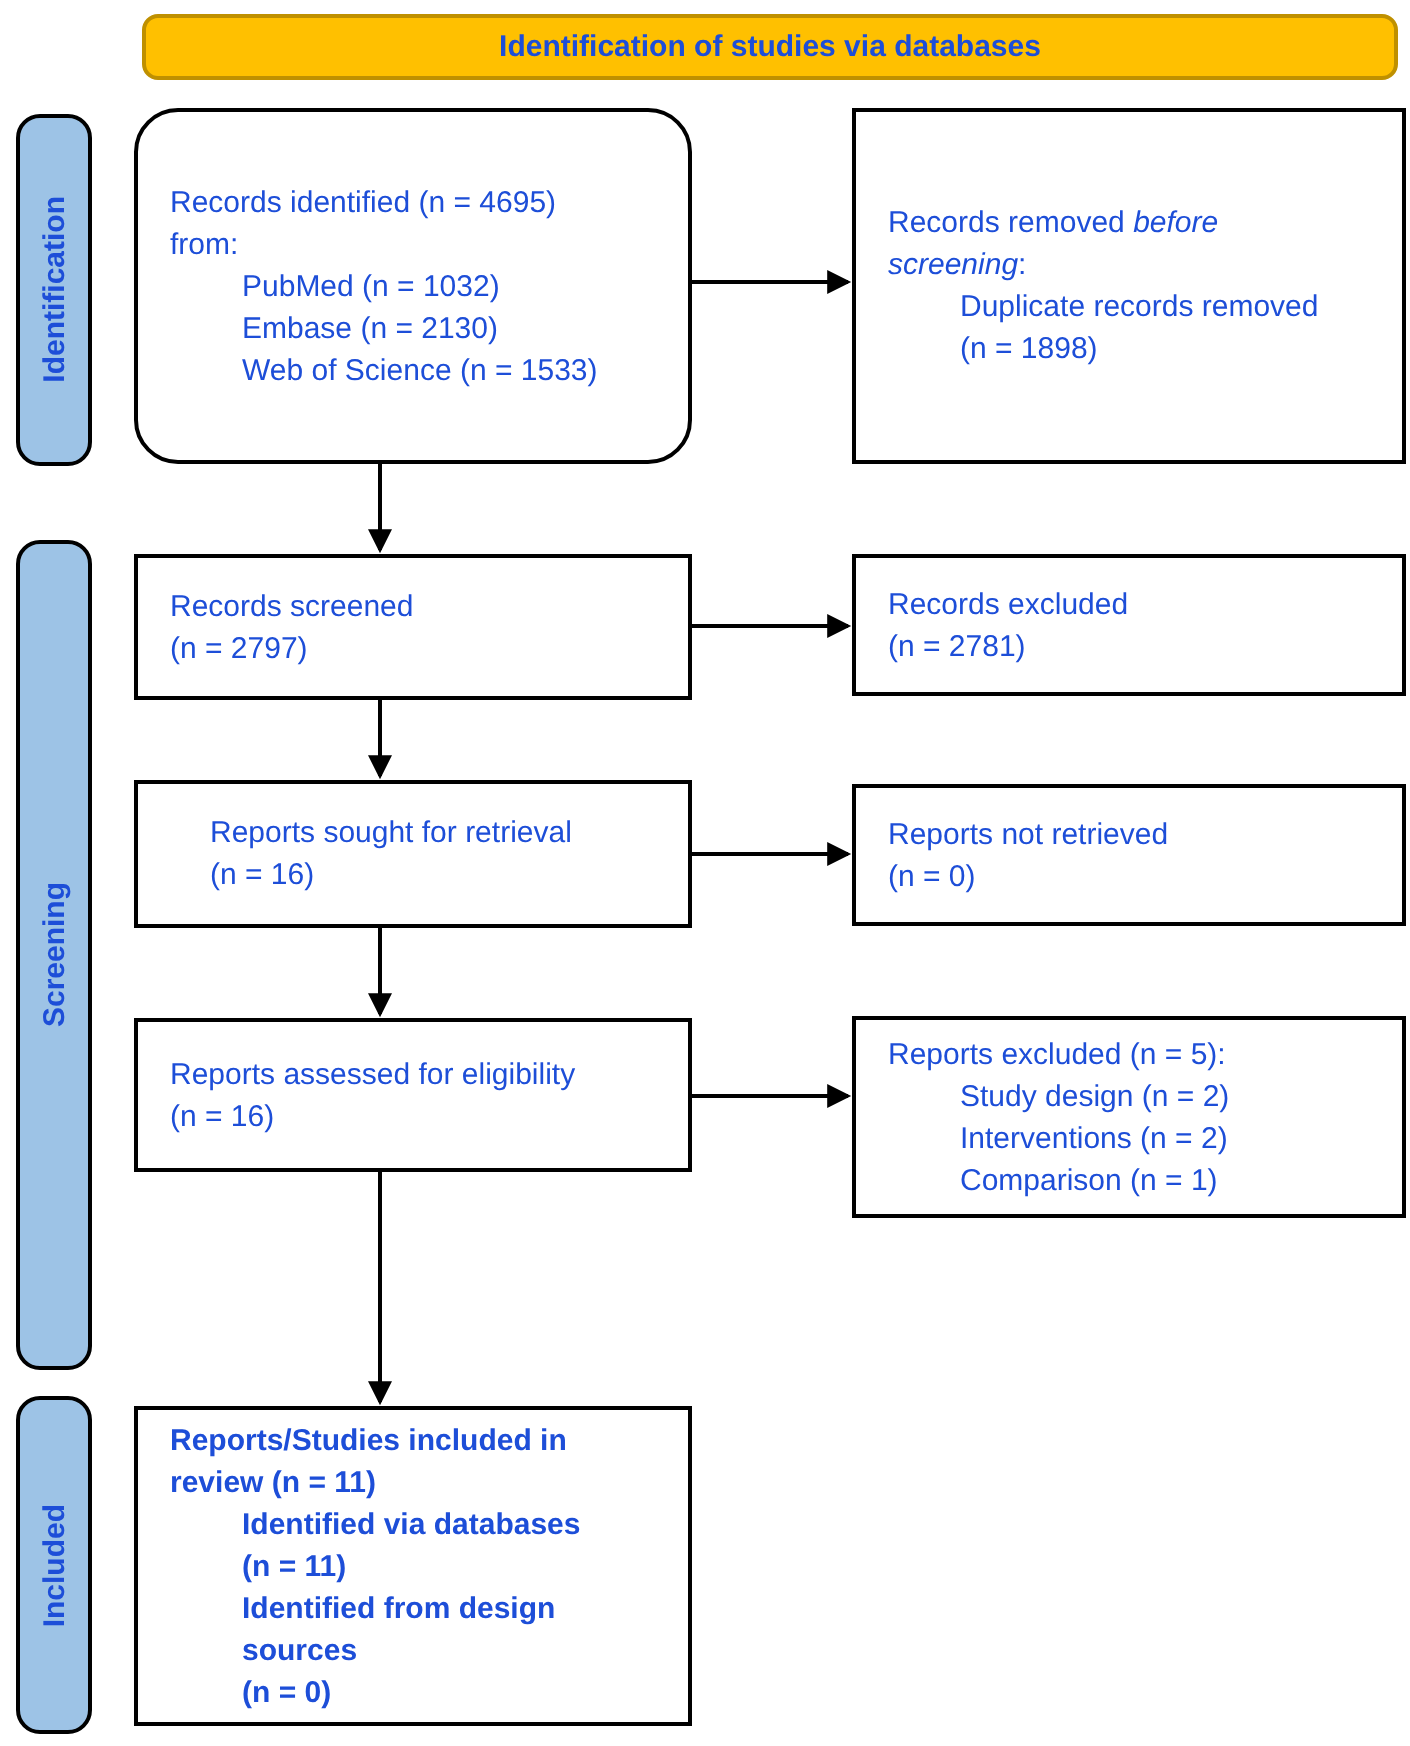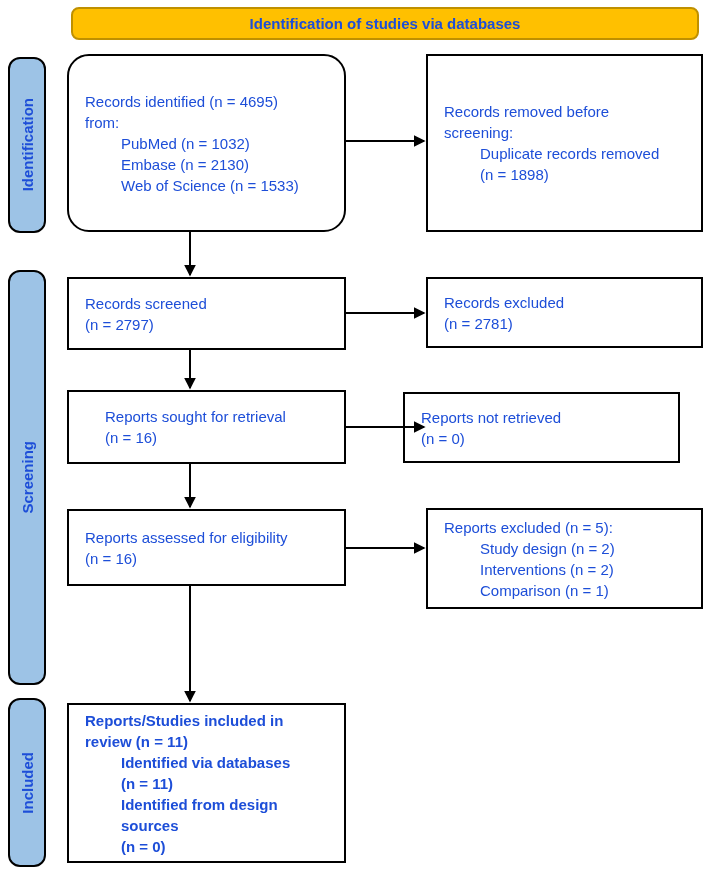--- a/index.html
+++ b/index.html
@@ -25,27 +25,27 @@
   .stage-screening      { top:270px; height:415px; }
   .stage-included       { top:698px; height:169px; }
   .box {
     position:absolute; background:#fff; border:2px solid #000; box-sizing:border-box;
     font-size:15px; line-height:21px;
     display:flex; flex-direction:column; justify-content:center;
     padding:6px 8px 6px 16px;
   }
   .line { display:block; }
   .indent { padding-left:36px; }
-  .it { }
+  .it { font-style:italic; }
   .box-identified    { left:67px;  top:54px;  width:279px; height:178px;border-radius:22px; }
   .box-removed       { left:426px; top:54px;  width:277px; height:178px; }
   .box-screened      { left:67px;  top:277px; width:279px; height:73px; }
   .box-rec-excluded  { left:426px; top:277px; width:277px; height:71px; }
   .box-sought        { left:67px;  top:390px; width:279px; height:74px;padding-left:36px; }
-  .box-not-retrieved { left:403px; top:392px; width:277px; height:71px; }
+  .box-not-retrieved { left:426px; top:392px; width:277px; height:71px; }
   .box-assessed      { left:67px;  top:509px; width:279px; height:77px; }
   .box-rep-excluded  { left:426px; top:508px; width:277px; height:101px; }
   .box-included      { left:67px;  top:703px; width:279px; height:160px;font-weight:bold; }
   .arrows { position:absolute; left:0; top:0; pointer-events:none; }
 </style>
 </head>
 <body>
 
 <div class="canvas">
 

